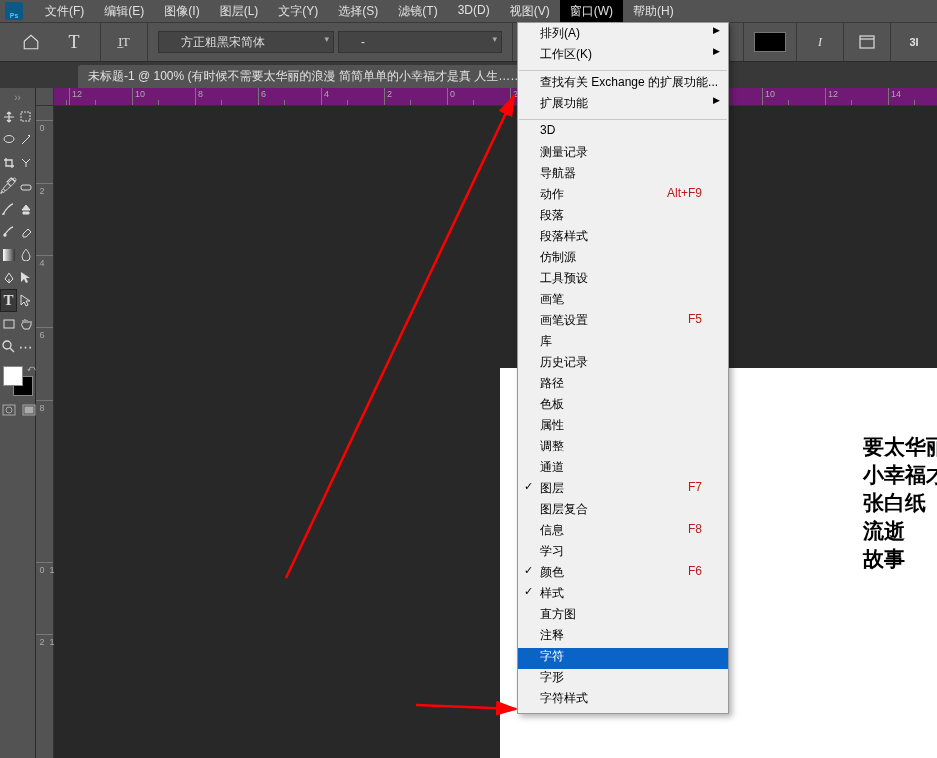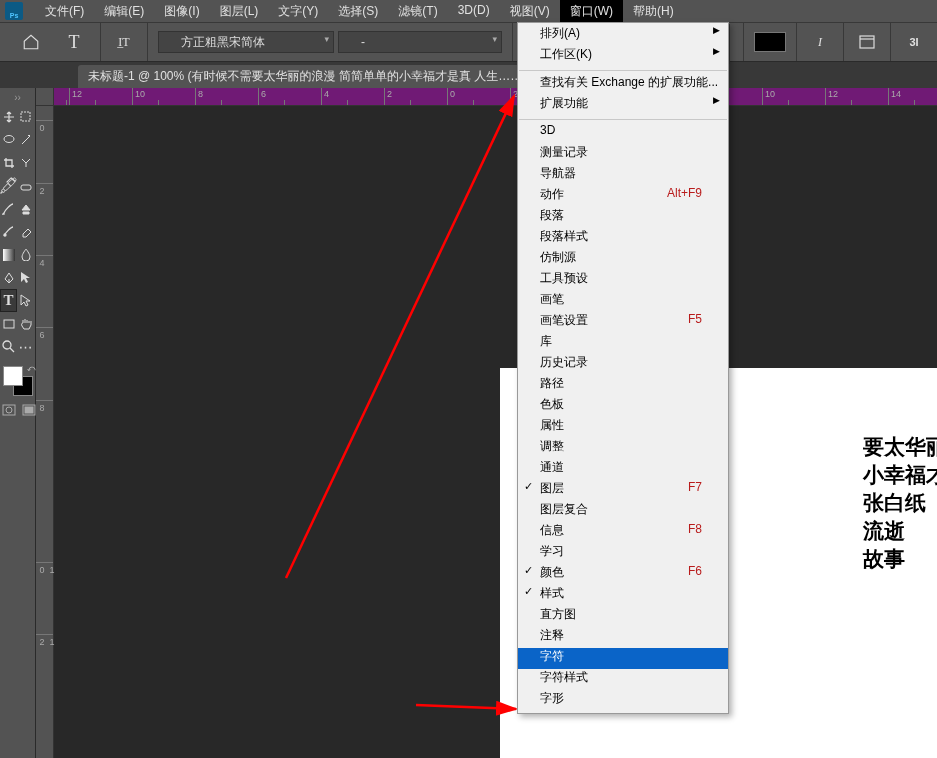--- a/index.html
+++ b/index.html
@@ -485,18 +485,18 @@
     <div class="dd-item">
       <span>直方图</span>
     </div>
     <div class="dd-item">
       <span>注释</span>
     </div>
     <div class="dd-item hover">
       <span>字符</span>
     </div>
     <div class="dd-item">
+      <span>字形</span>
+    </div>
+    <div class="dd-item">
       <span>字符样式</span>
     </div>
-    <div class="dd-item">
-      <span>字形</span>
-    </div>
   </div>
 
 </body></html>

